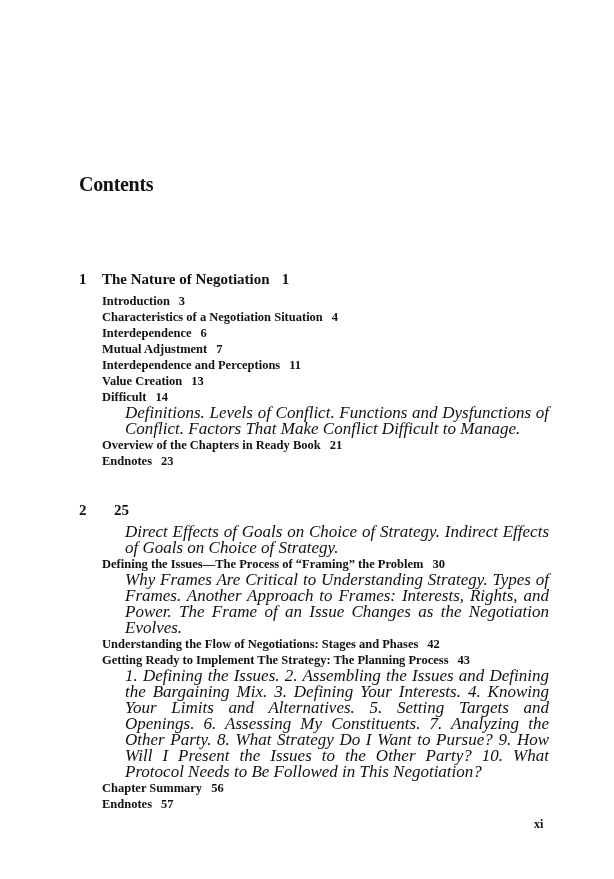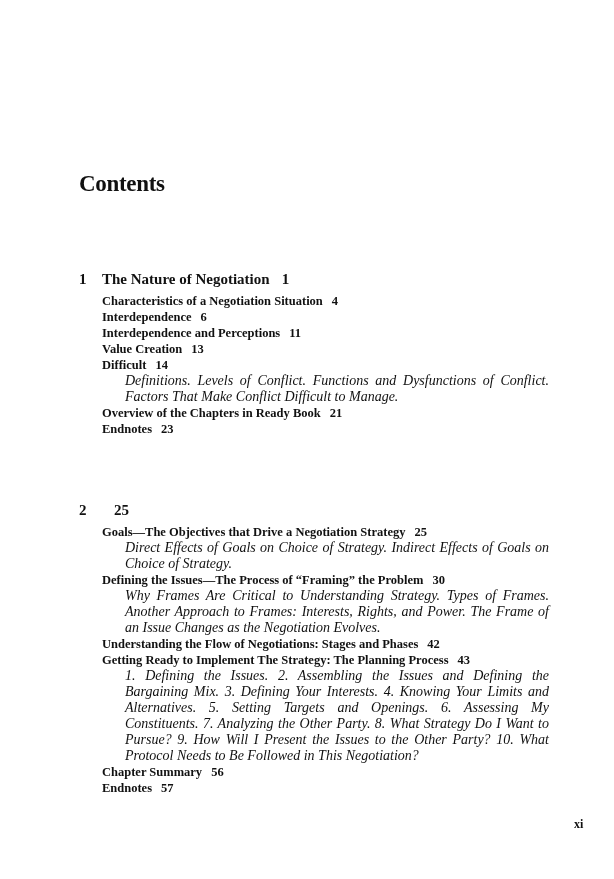--- a/index.html
+++ b/index.html
@@ -1,49 +1,55 @@
 <!DOCTYPE html>
 <html><head>
 <meta charset="utf-8">
 <style>
   html, body { margin: 0; padding: 0; background: #ffffff; }
   body { width: 614px; height: 879px; position: relative; overflow: hidden;
          font-family: "Liberation Serif", "DejaVu Serif", serif; color: #111; }
   .page-title { position: absolute; left: 79px; top: 166px; margin: 0;
-                font-size: 23px; font-weight: bold; letter-spacing: -0.3px; line-height: 36px; }
+                font-size: 20px; font-weight: bold; letter-spacing: -0.3px; line-height: 36px; }
   .chapter { position: absolute; left: 79px; width: 470px; }
   .ch1 { top: 268px; }
   .ch2 { top: 499px; }
   .chapter-head { display: flex; font-weight: bold; font-size: 15px; line-height: 22px; margin-bottom: 3px; }
   .chapter-num { width: 23px; }
   .chapter-page { margin-left: 12px; }
   .entries { margin-left: 23px; }
   .entry-head { font-weight: bold; font-size: 12.5px; line-height: 16px; white-space: nowrap; }
   .entry-page { margin-left: 9px; }
-  .entry-sub { font-style: italic; font-size: 14px; line-height: 16px; margin-left: 23px;
+  .entry-sub { font-style: italic; font-size: 17px; line-height: 16px; margin-left: 23px;
                text-align: justify; width: 424px; }
-  .folio { position: absolute; left: 534px; top: 817px; font-weight: bold; font-size: 12px; margin-left: 40px; }
+  .folio { position: absolute; left: 534px; top: 817px; font-weight: bold; font-size: 12px; }
 </style>
 </head>
 <body>
 
 <h1 class="page-title">Contents</h1>
 
 <div class="chapter ch1">
   <div class="chapter-head">
     <span class="chapter-num">1</span>
     <span>The Nature of Negotiation</span>
     <span class="chapter-page">1</span>
   </div>
   <div class="entries">
       <div>
+        <div class="entry-head"><span>Introduction</span><span class="entry-page">3</span></div>
+      </div>
+      <div>
         <div class="entry-head"><span>Characteristics of a Negotiation Situation</span><span class="entry-page">4</span></div>
       </div>
       <div>
         <div class="entry-head"><span>Interdependence</span><span class="entry-page">6</span></div>
+      </div>
+      <div>
+        <div class="entry-head"><span>Mutual Adjustment</span><span class="entry-page">7</span></div>
       </div>
       <div>
         <div class="entry-head"><span>Interdependence and Perceptions</span><span class="entry-page">11</span></div>
       </div>
       <div>
         <div class="entry-head"><span>Value Creation</span><span class="entry-page">13</span></div>
       </div>
       <div>
         <div class="entry-head"><span>Difficult</span><span class="entry-page">14</span></div>
         <div class="entry-sub">Definitions.  Levels of Conflict.  Functions and Dysfunctions of Conflict.  Factors That Make Conflict Difficult to Manage.</div>
@@ -57,21 +63,20 @@
     </div>
 </div>
 
 <div class="chapter ch2">
   <div class="chapter-head">
     <span class="chapter-num">2</span>
     <span class="chapter-page">25</span>
   </div>
   <div class="entries">
       <div>
-        <div class="entry-head"><span>Goals—The Objectives that Drive a Negotiation Strategy</span><span class="entry-page">25</span></div>
         <div class="entry-sub">Direct Effects of Goals on Choice of Strategy.  Indirect Effects of Goals on Choice of Strategy.</div>
       </div>
       <div>
         <div class="entry-head"><span>Defining the Issues—The Process of “Framing” the Problem</span><span class="entry-page">30</span></div>
         <div class="entry-sub">Why Frames Are Critical to Understanding Strategy.  Types of Frames.  Another Approach to Frames: Interests, Rights, and Power.  The Frame of an Issue Changes as the Negotiation Evolves.</div>
       </div>
       <div>
         <div class="entry-head"><span>Understanding the Flow of Negotiations: Stages and Phases</span><span class="entry-page">42</span></div>
       </div>
       <div>

